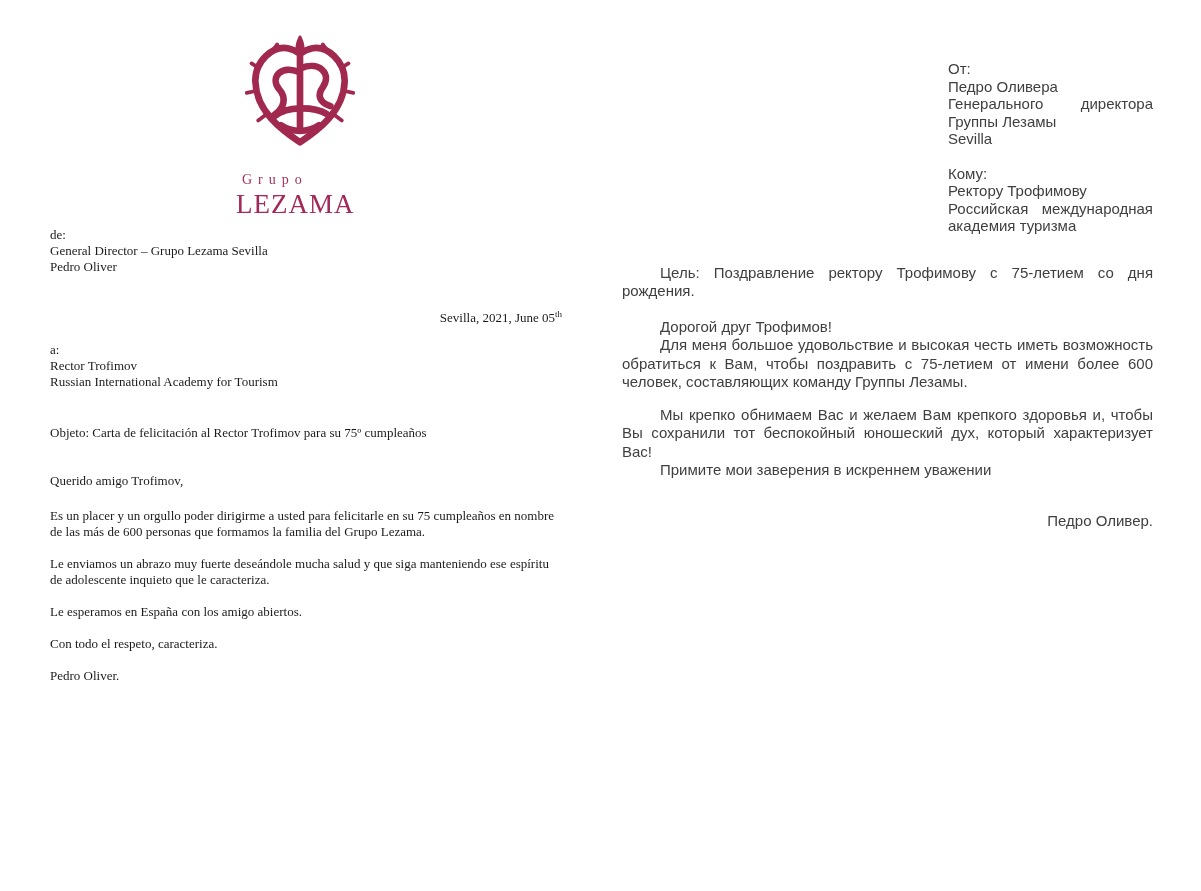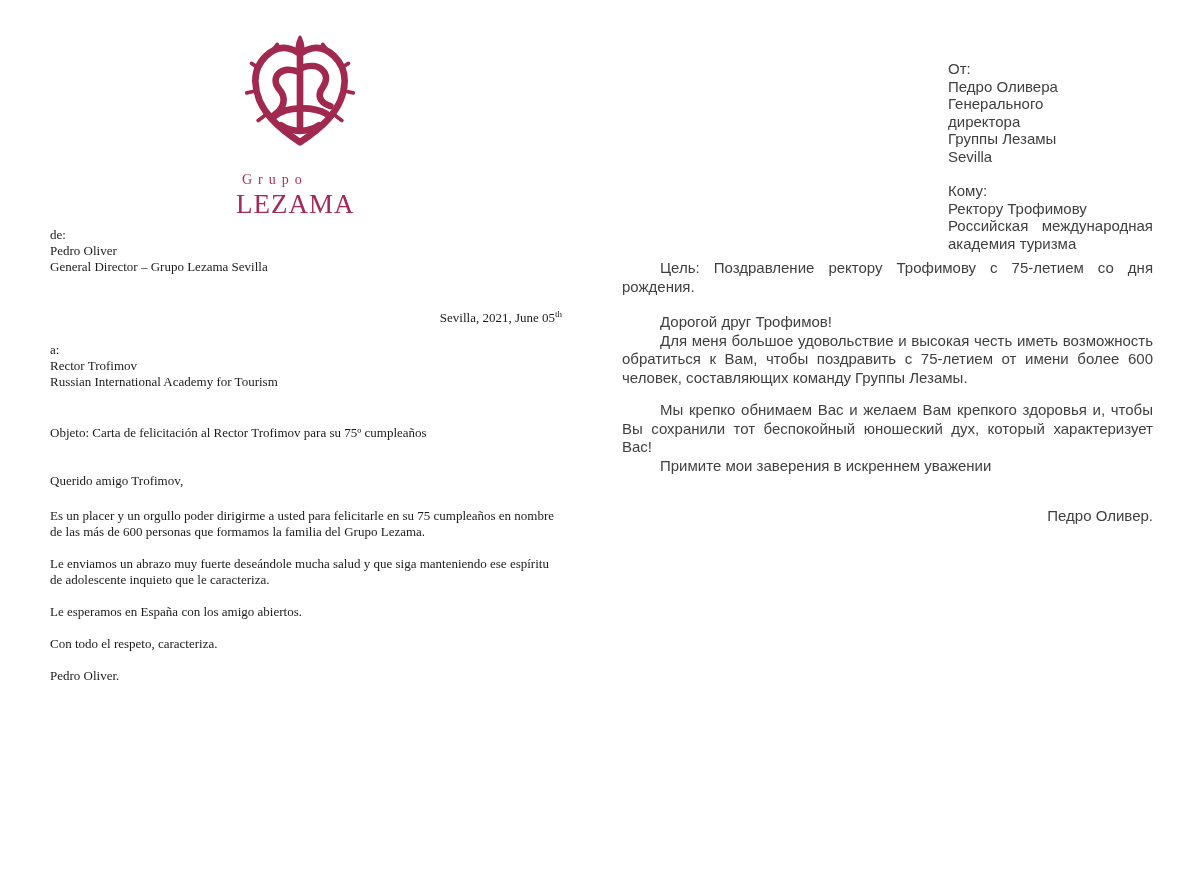--- a/index.html
+++ b/index.html
@@ -42,29 +42,29 @@
   .left-col .p2, .left-col .p3, .left-col .closing, .left-col .signature { margin-top:16px; }
   sup { font-size:9px; vertical-align:super; line-height:0; }
 
   
   .right-col {
     position:absolute; left:622px; top:60px; width:531px;
     font-family:"Liberation Sans", sans-serif;
     font-size:15px; line-height:18.5px; color:#3f3f3f;
   }
   .addr { margin-left:326px; width:205px; line-height:17.5px; }
-  .addr-justified { display:flex; justify-content:space-between;flex-direction:column; }
+  .addr-justified { display:flex; justify-content:space-between; }
   .right-col .to-block { margin-top:17px; }
   .right-col .dateline { margin-top:17px; text-align:right; }
   .para {
     text-align:justify; text-align-last:left;
     -moz-text-align-last:left;
   }
   .indent { text-indent:38px; }
-  .right-col .subject { margin-top:7px; }
+  .right-col .subject { margin-top:29px; }
   .right-col .group2 { margin-top:17px; }
   .right-col .group3 { margin-top:14px; }
   .right-col .signature { margin-top:32px;text-align:right; }
 </style>
 </head>
 <body>
 
 <div class="page">
 
   <div class="logo">
@@ -80,22 +80,22 @@
         <path d="M40 98 C 52 106, 68 106, 80 98"></path>
       </g>
     </svg>
     <div class="logo-grupo">Grupo</div>
     <div class="logo-lezama">LEZAMA</div>
   </div>
 
   <div class="left-col">
     <div class="from-block">
       <div>de:</div>
+      <div>General Director – Grupo Lezama Sevilla</div>
       <div>Pedro Oliver</div>
-      <div>General Director – Grupo Lezama Sevilla</div>
     </div>
     <div class="date"><span>Sevilla, 2021, June 05</span><sup>th</sup></div>
     <div class="to-block">
       <div>a:</div>
       <div>Rector Trofimov</div>
       <div>Russian International Academy for Tourism</div>
     </div>
     <div class="subject">Objeto: Carta de felicitación al Rector Trofimov para su 75º cumpleaños</div>
     <div class="salutation">Querido amigo Trofimov,</div>
     <div class="p1">Es un placer y un orgullo poder dirigirme a usted para felicitarle en su 75 cumpleaños en nombre de las más de 600 personas que formamos la familia del Grupo Lezama.</div>

